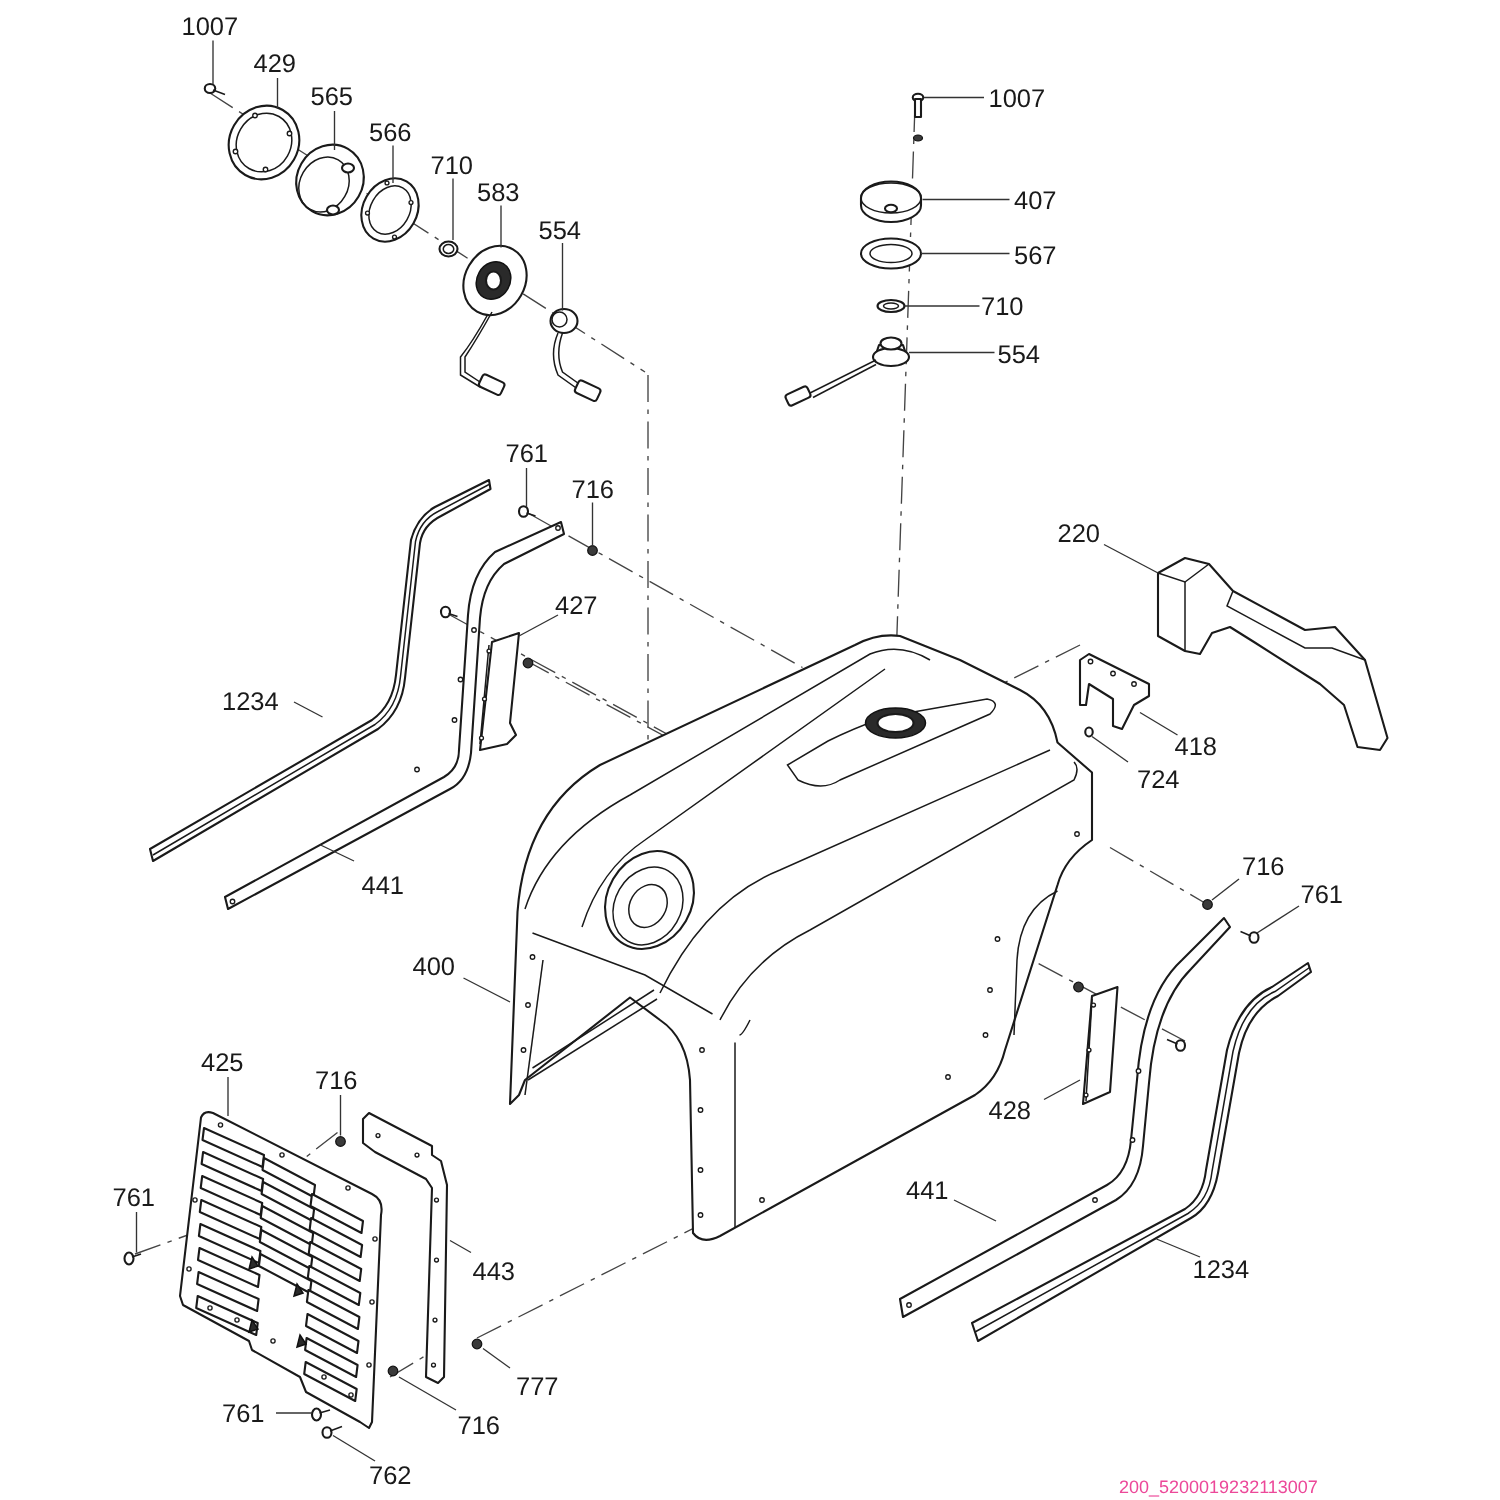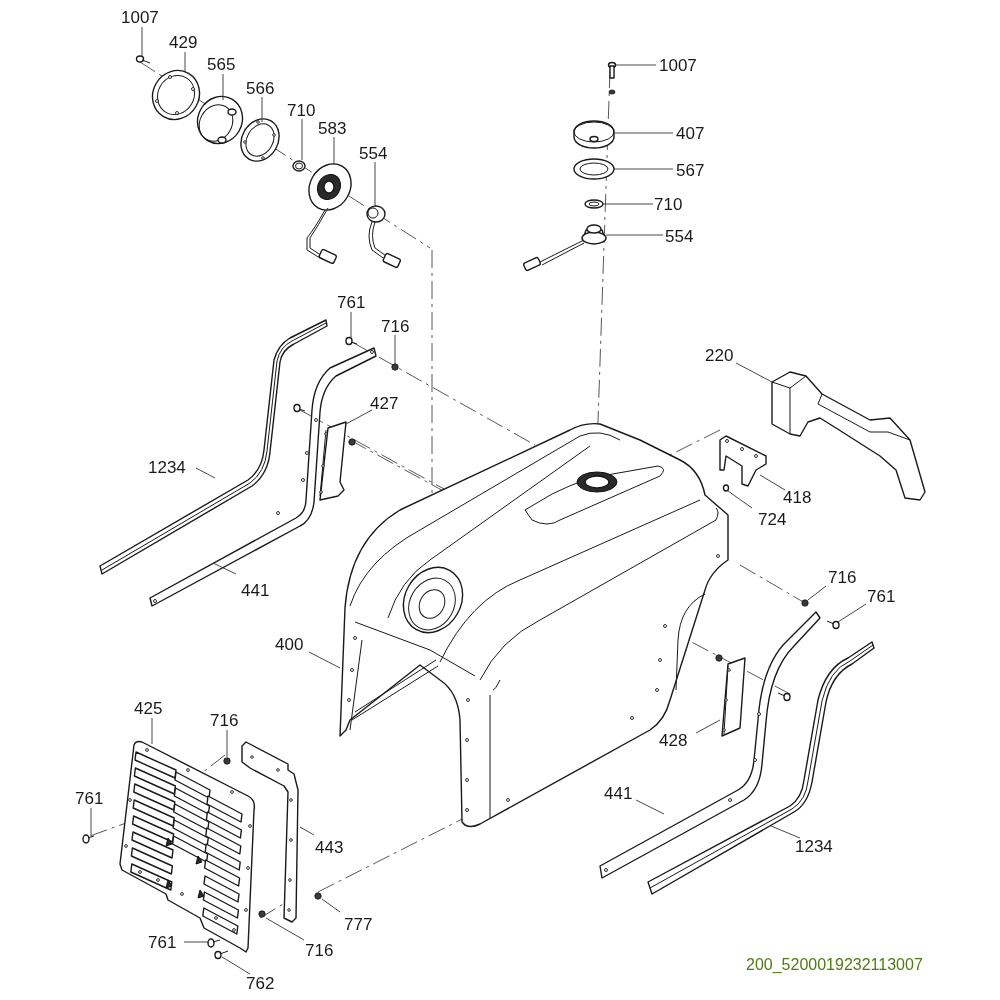--- a/index.html
+++ b/index.html
@@ -6,21 +6,21 @@
     body { width: 1000px; height: 1000px; position: relative; overflow: hidden; font-family: "Liberation Sans", sans-serif; }
     svg { position: absolute; left: 0; top: 0; }
     .part { fill: #ffffff; stroke: #1a1a1a; stroke-width: 1.4; stroke-linejoin: round; }
     .thin { fill: none; stroke: #1a1a1a; stroke-width: 1; }
     .leader { fill: none; stroke: #333333; stroke-width: 0.9; }
     .center { fill: none; stroke: #444444; stroke-width: 0.9; stroke-dasharray: 18 5 3 5; }
     .hole { fill: #ffffff; stroke: #1a1a1a; stroke-width: 0.9; }
     .nut { fill: #3a3a3a; stroke: #111; stroke-width: 0.8; }
     .dark { fill: #2a2a2a; stroke: #111; stroke-width: 1; }
     .label { font-family: "Liberation Sans", sans-serif; font-size: 17px; fill: #1a1a1a; }
-    .footer { position: absolute; left: 746px; top: 956px; font-size: 16px; color: #4d7c0f; font-family: "Liberation Sans", sans-serif; }
+    .footer { position: absolute; left: 746px; top: 984px; font-size: 12px; color: #ec4899; font-family: "Liberation Sans", sans-serif; }
   </style>
 </head>
 <body>
 
 <svg width="1000" height="1000" viewBox="0 0 1000 1000">
 
   <g>
     <line class="center" x1="140" y1="62" x2="430" y2="248"></line>
     <line class="center" x1="432" y1="250" x2="432" y2="590"></line>
     <line class="center" x1="610" y1="70" x2="596" y2="480"></line>

